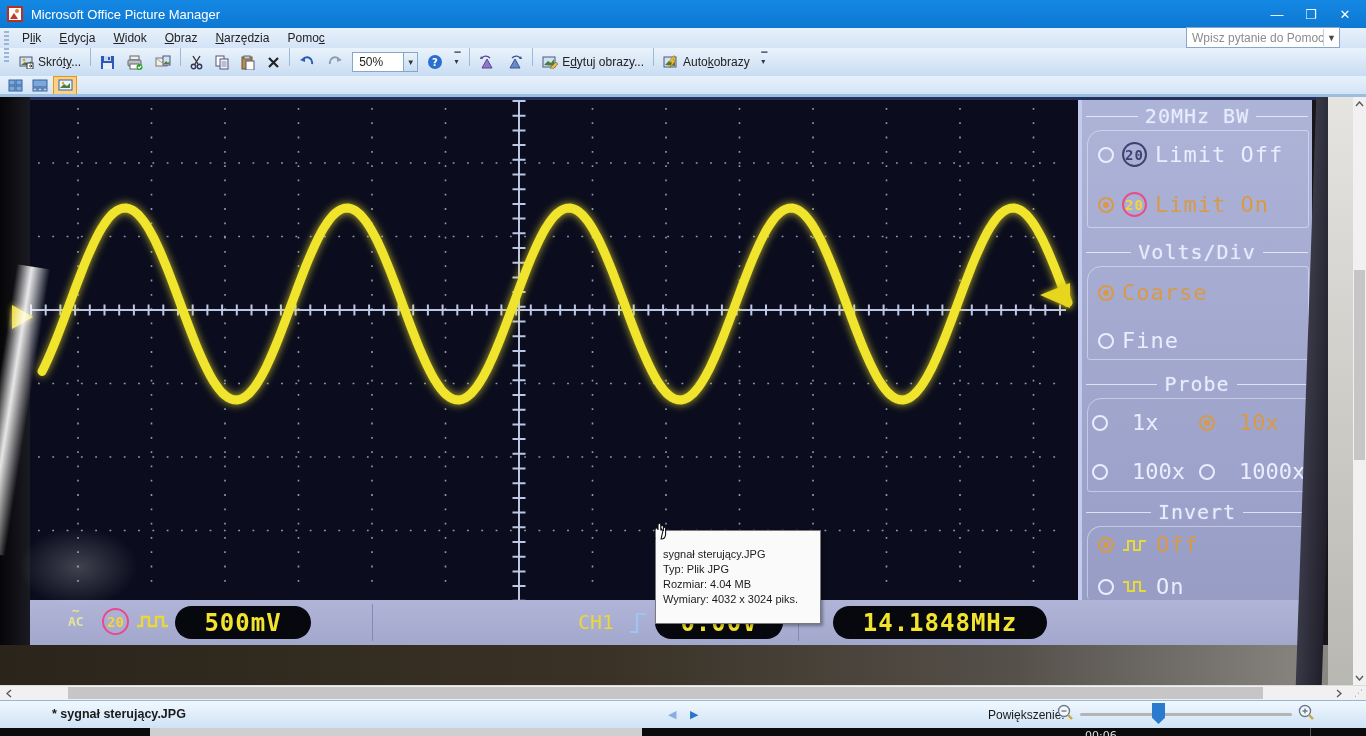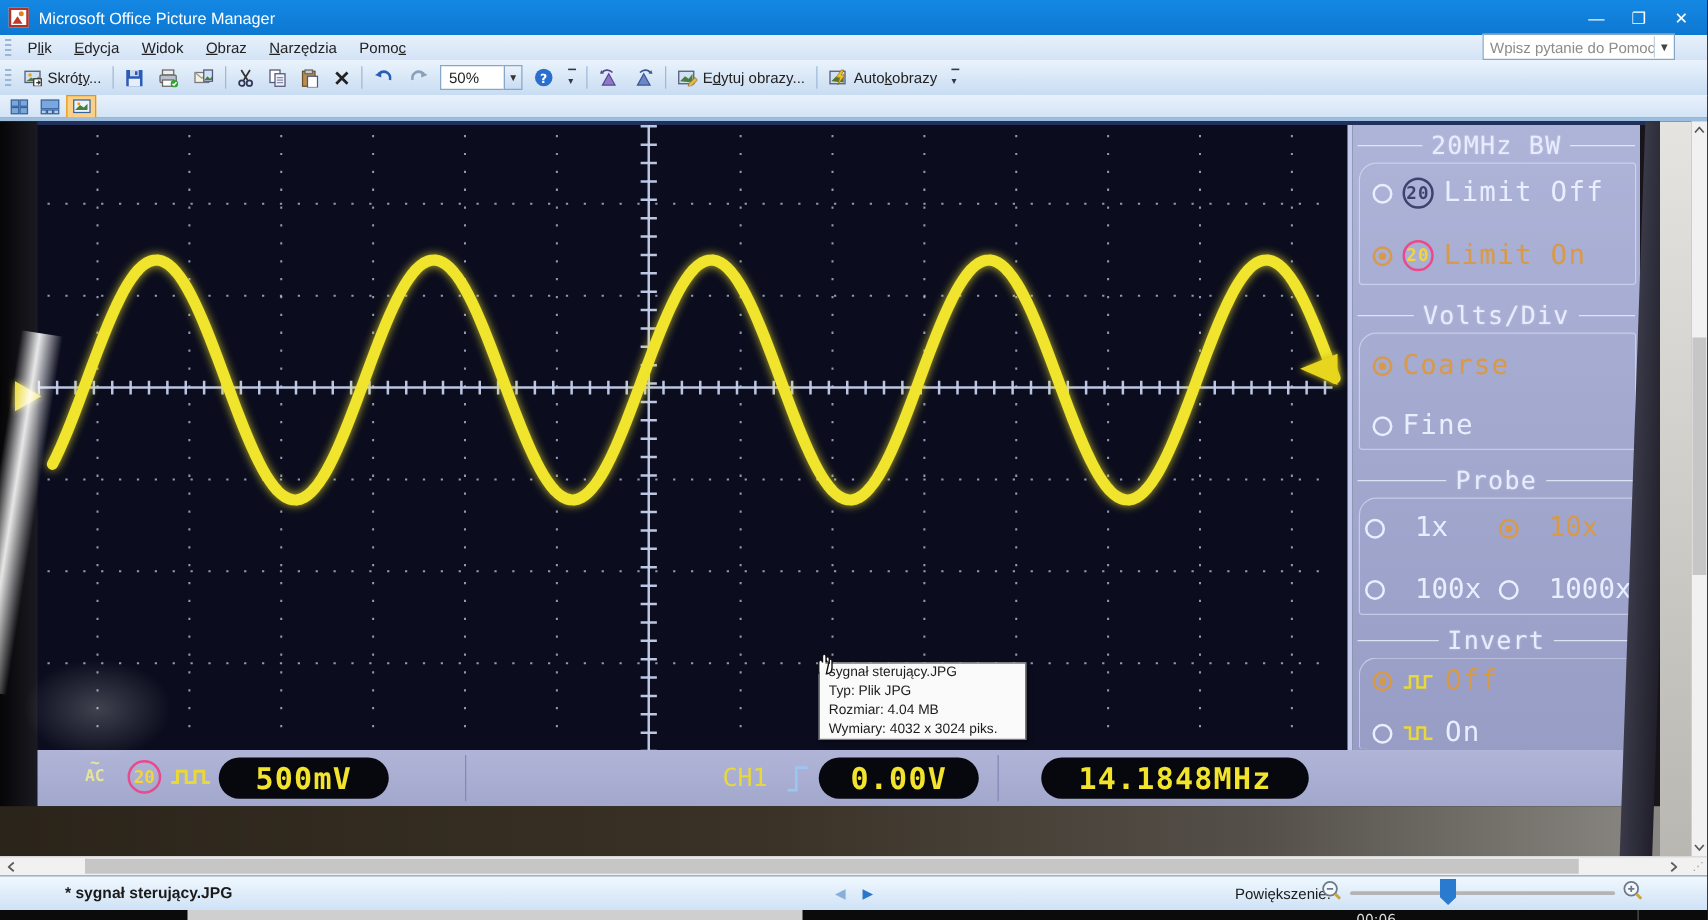--- a/index.html
+++ b/index.html
@@ -1,17 +1,17 @@
 <!DOCTYPE html>
 <html><head>
 <meta charset="utf-8">
 <style>
   html,body{margin:0;padding:0;background:#000;}
   #app{position:relative;width:1366px;height:736px;overflow:hidden;
-       font-family:"Liberation Sans",sans-serif;font-size:12px;background:#737373;}
+       font-family:"Liberation Sans",sans-serif;font-size:12px;background:#5eead4;}
   .abs{position:absolute;}
 
   
   #titlebar{left:0;top:0;width:1366px;height:28px;background:linear-gradient(#1488e4,#0d78d2);
             display:flex;align-items:center;color:#fff;}
   #appicon{width:16px;height:16px;margin:0 8px 0 7px;background:#fff;border:2px solid #b23228;
            box-sizing:border-box;position:relative;}
   #appicon i{position:absolute;left:1px;bottom:1px;width:0;height:0;
              border-left:4px solid transparent;border-right:4px solid transparent;border-bottom:6px solid #c0392b;}
   #appicon em{position:absolute;right:2px;top:1px;width:4px;height:4px;border-radius:50%;background:#e67e22;}
@@ -26,21 +26,21 @@
   .menuitem{padding:2px 9px;cursor:default;}
   .u{text-decoration:underline;}
   #helpbox{position:absolute;right:26px;top:-1px;width:152px;height:19px;background:#fff;
            border:1px solid #86a7c8;display:flex;align-items:center;}
   #helpbox span{flex:1;color:#8c8c8c;padding-left:5px;font-size:12px;white-space:nowrap;overflow:hidden;}
   #helpbox b{width:15px;height:17px;border-left:1px solid #c0d0e0;color:#444;font-size:9px;
              display:flex;align-items:center;justify-content:center;}
 
   
   #toolbar{left:0;top:48px;width:1366px;height:28px;background:linear-gradient(#eaf3fc,#c8dcf2);
-           display:flex;align-items:center;border-bottom:1px solid #b7cde6;color:#222;}
+           display:flex;border-bottom:1px solid #b7cde6;color:#222;}
   .tbtn{display:flex;align-items:center;gap:4px;padding:2px 5px;border:1px solid transparent;border-radius:2px;}
   .sep{width:1px;height:18px;background:#9fb9d6;margin:0 3px;}
   .ticon{display:inline-block;}
   .ticon svg{display:block;}
   #zoomcombo{display:flex;align-items:center;margin:0 3px;}
   #zoomcombo .zval{width:44px;height:18px;background:#fff;border:1px solid #86a7c8;border-right:none;
                    display:flex;align-items:center;padding-left:6px;}
   #zoomcombo .zarrow{width:15px;height:20px;background:linear-gradient(#eaf3fc,#c8dcf2);border:1px solid #86a7c8;
                      display:flex;align-items:center;justify-content:center;font-size:8px;color:#333;box-sizing:border-box;}
   .chevmore{width:13px;height:22px;display:flex;flex-direction:column;align-items:center;justify-content:center;
@@ -101,21 +101,21 @@
   
   #glare1{left:-6px;top:168px;width:34px;height:290px;transform:rotate(9deg);
           background:linear-gradient(90deg,rgba(255,255,255,0),rgba(255,255,255,.9) 45%,rgba(255,255,255,0));}
   #glare2{left:18px;top:430px;width:120px;height:80px;border-radius:50%;
           background:radial-gradient(ellipse,rgba(255,255,255,.22),rgba(255,255,255,0) 70%);}
   #chmark{left:12px;top:208px;width:0;height:0;border-top:12px solid transparent;
           border-bottom:12px solid transparent;border-left:21px solid #e8d61e;filter:drop-shadow(0 0 3px #cdbc12);}
 
   
   #tooltip{left:655px;top:433px;width:150px;background:#fafafa;border:1px solid #7a7a7a;
-           box-shadow:2px 2px 3px rgba(0,0,0,.35);padding:0 7px;color:#1c1c1c;
+           box-shadow:2px 2px 3px rgba(0,0,0,.35);padding:16px 7px;color:#1c1c1c;
            font-size:11px;line-height:15px;white-space:nowrap;}
   #handcur{left:650px;top:424px;}
 
   
   #vscroll{left:1353px;top:97px;width:13px;height:588px;background:#f1f1f1;}
   #vthumb{position:absolute;left:1px;top:173px;width:11px;height:190px;background:#c6c6c6;}
   .scrollarrow{position:absolute;width:13px;height:14px;display:flex;align-items:center;justify-content:center;color:#5a5a5a;}
   #hscroll{left:0;top:685px;width:1366px;height:15px;background:#f1f1f1;border-top:1px solid #dcdcdc;box-sizing:border-box;}
   #hthumb{position:absolute;left:68px;top:1px;width:1195px;height:12px;background:#c6c6c6;}
   #corner{position:absolute;right:2px;top:2px;color:#9a9a9a;font-size:9px;letter-spacing:1px;}

